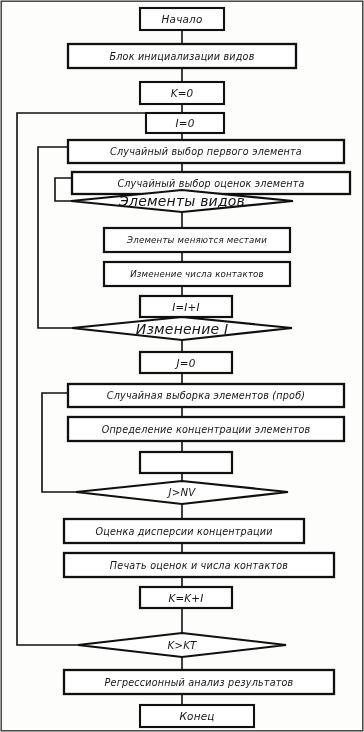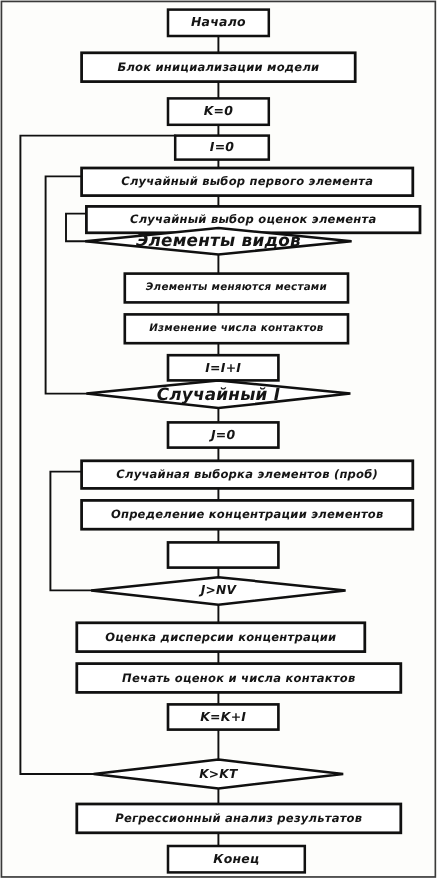--- a/index.html
+++ b/index.html
@@ -10,21 +10,21 @@
   #canvas{
     position:relative;width:364px;height:732px;
     background:#fdfdfb;
   }
   #flow-svg{position:absolute;top:0;left:0;width:364px;height:732px;}
   .node-label{
     position:absolute;
     display:flex;align-items:center;justify-content:center;
     font-style:italic;
     font-family:"DejaVu Sans", sans-serif;
-    font-weight:700;
+    font-weight:400;
     color:#151515;
     letter-spacing:0.2px;
     white-space:nowrap;
     pointer-events:none;
   }
   .lbl-proc{font-size:9.6px;}
   .lbl-small{font-size:10.4px;}
   .lbl-dec{font-size:14px;}
   .lbl-dec-big{font-size:10.2px;}
   .lbl-tiny{font-size:8.6px;}
@@ -111,39 +111,39 @@
       <polygon points="182,633 286,645 182,657 78,645" fill="#ffffff" stroke-width="2.1"></polygon>
 
       <rect x="64" y="670" width="270" height="24" fill="#ffffff" stroke-width="2.3"></rect>
 
       <rect x="140" y="705" width="114" height="22" fill="#ffffff" stroke-width="2.1"></rect>
     </g>
   </svg>
 
   <div class="node-label lbl-small" style="left:140px;top:8px;width:84px;height:22px;">Начало</div>
 
-  <div class="node-label lbl-proc" style="left:68px;top:44px;width:228px;height:24px;">Блок инициализации модели</div>
+  <div class="node-label lbl-proc" style="left:68px;top:44px;width:228px;height:24px;">Блок инициализации видов</div>
 
   <div class="node-label lbl-small" style="left:140px;top:82px;width:84px;height:22px;">K=0</div>
 
   <div class="node-label lbl-small" style="left:146px;top:113px;width:78px;height:20px;">I=0</div>
 
   <div class="node-label lbl-proc" style="left:68px;top:140px;width:276px;height:23px;border-radius:10px;">Случайный выбор первого элемента</div>
 
   <div class="node-label lbl-proc" style="left:72px;top:172px;width:278px;height:22px;">Случайный выбор оценок элемента</div>
 
   <div class="node-label lbl-dec" style="left:122px;top:190px;width:120px;height:22px;">Элементы видов</div>
 
   <div class="node-label lbl-tiny" style="left:104px;top:228px;width:186px;height:24px;">Элементы меняются местами</div>
 
   <div class="node-label lbl-tiny" style="left:104px;top:262px;width:186px;height:24px;">Изменение числа контактов</div>
 
   <div class="node-label lbl-small" style="left:140px;top:296px;width:92px;height:21px;">I=I+I</div>
 
-  <div class="node-label lbl-dec" style="left:132px;top:317px;width:100px;height:23px;">Случайный I</div>
+  <div class="node-label lbl-dec" style="left:132px;top:317px;width:100px;height:23px;">Изменение I</div>
 
   <div class="node-label lbl-small" style="left:140px;top:352px;width:92px;height:21px;">J=0</div>
 
   <div class="node-label lbl-proc" style="left:68px;top:384px;width:276px;height:23px;">Случайная выборка элементов (проб)</div>
 
   <div class="node-label lbl-proc" style="left:68px;top:417px;width:276px;height:24px;">Определение концентрации элементов</div>
 
 
   <div class="node-label lbl-dec-big" style="left:142px;top:481px;width:80px;height:23px;">J&gt;NV</div>
 

